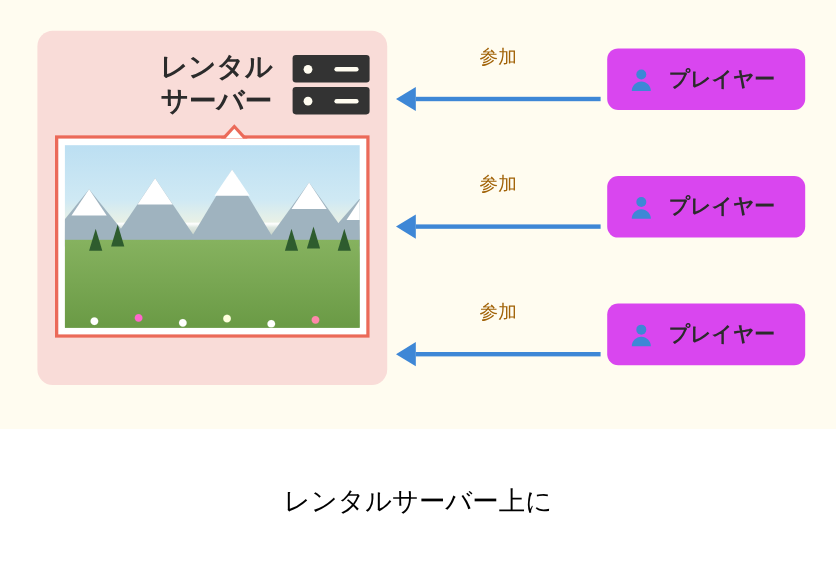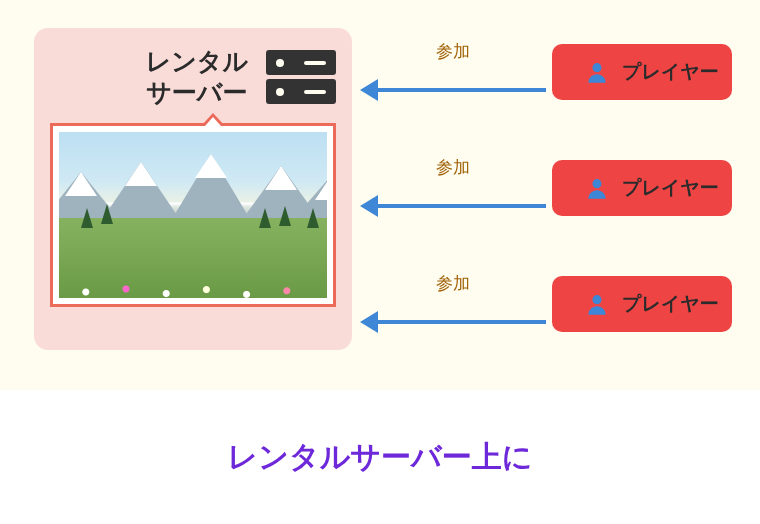--- a/index.html
+++ b/index.html
@@ -19,23 +19,23 @@
     position: absolute;
     left: 0; right: 0; bottom: 0;
     height: 134px;
     background: #ffffff;
     display: flex;
     flex-direction: column;
     align-items: center;
     justify-content: center;
   }
   .caption-line {
-    font-size: 30px;
-    font-weight: 700;
-    color: #6d28d9;
+    font-size: 24px;
+    font-weight: 400;
+    color: #000000;
     line-height: 1.4;
   }
 
   
   .server-box {
     position: absolute;
     left: 34px;
     top: 28px;
     width: 318px;
     height: 322px;
@@ -185,26 +185,26 @@
   .tree.t2 { left: 42px; bottom: 74px; }
   .tree.t3 { left: 200px; }
   .tree.t4 { left: 220px; bottom: 72px; }
   .tree.t5 { left: 248px; }
 
   
   .player-box {
     position: absolute;
     width: 180px;
     height: 56px;
-    background: #ef4444;
+    background: #d946ef;
     border-radius: 10px;
     display: flex;
     align-items: center;
     gap: 12px;
-    padding-left: 32px;
+    padding-left: 18px;
   }
   .player-box .picon {
     width: 26px; height: 26px;
     fill: #3e87d6;
   }
   .player-label {
     font-size: 19px;
     font-weight: 600;
     color: #2b2b2b;
   }

